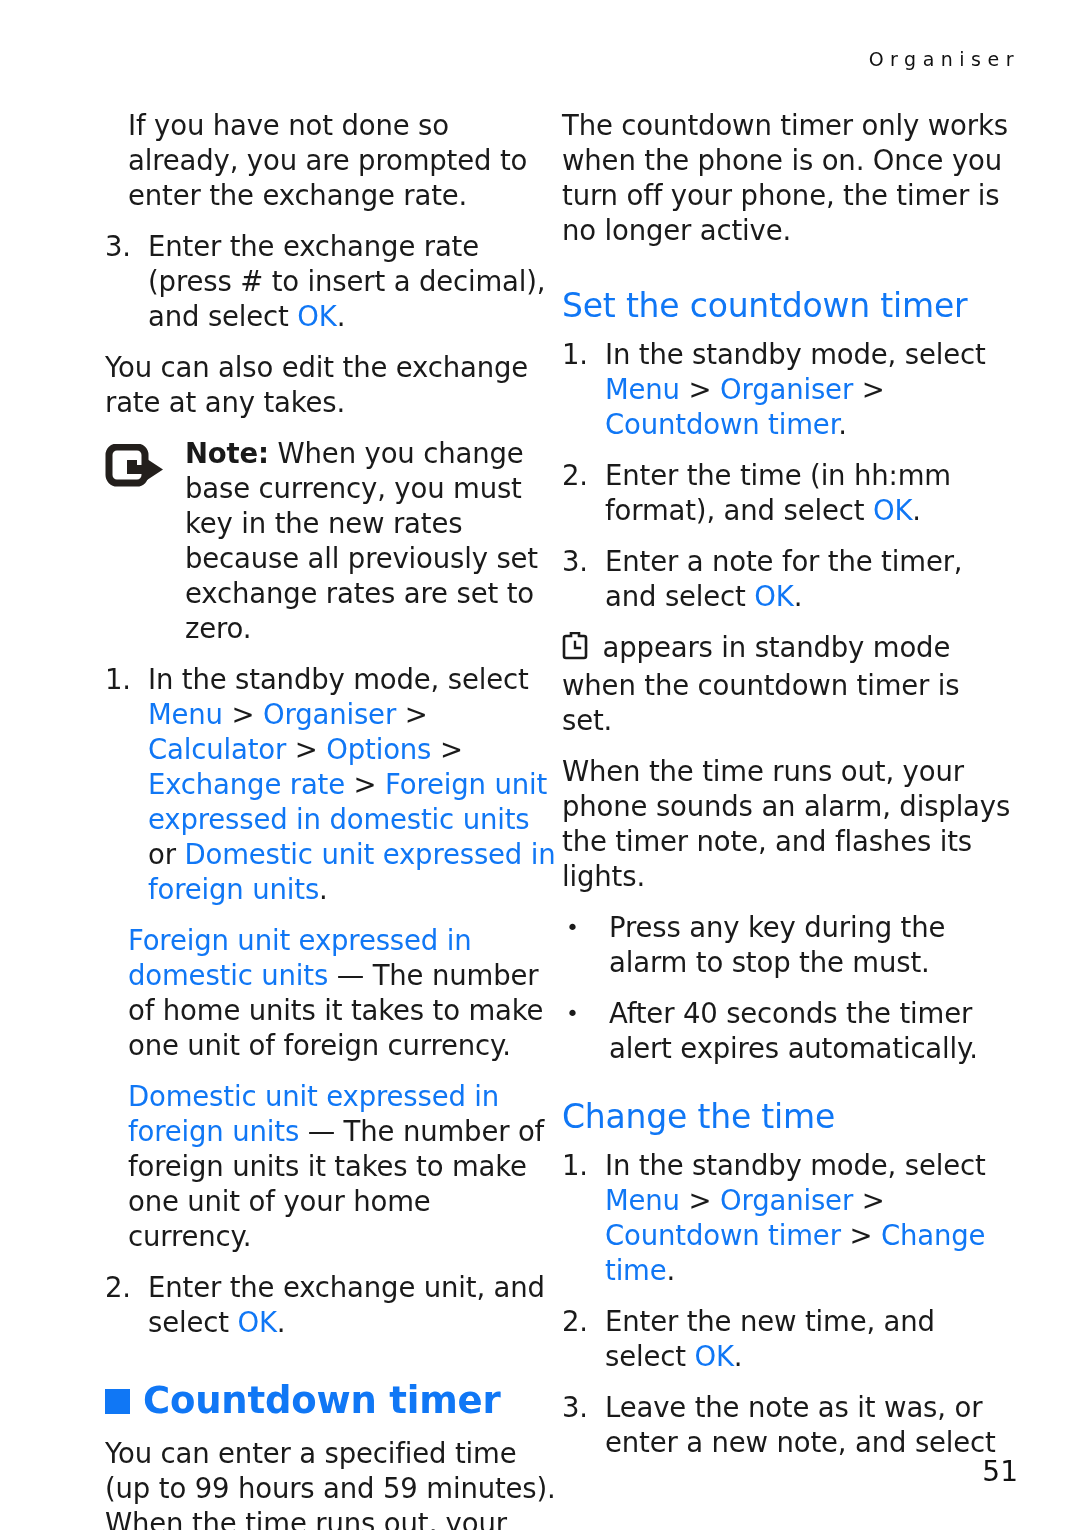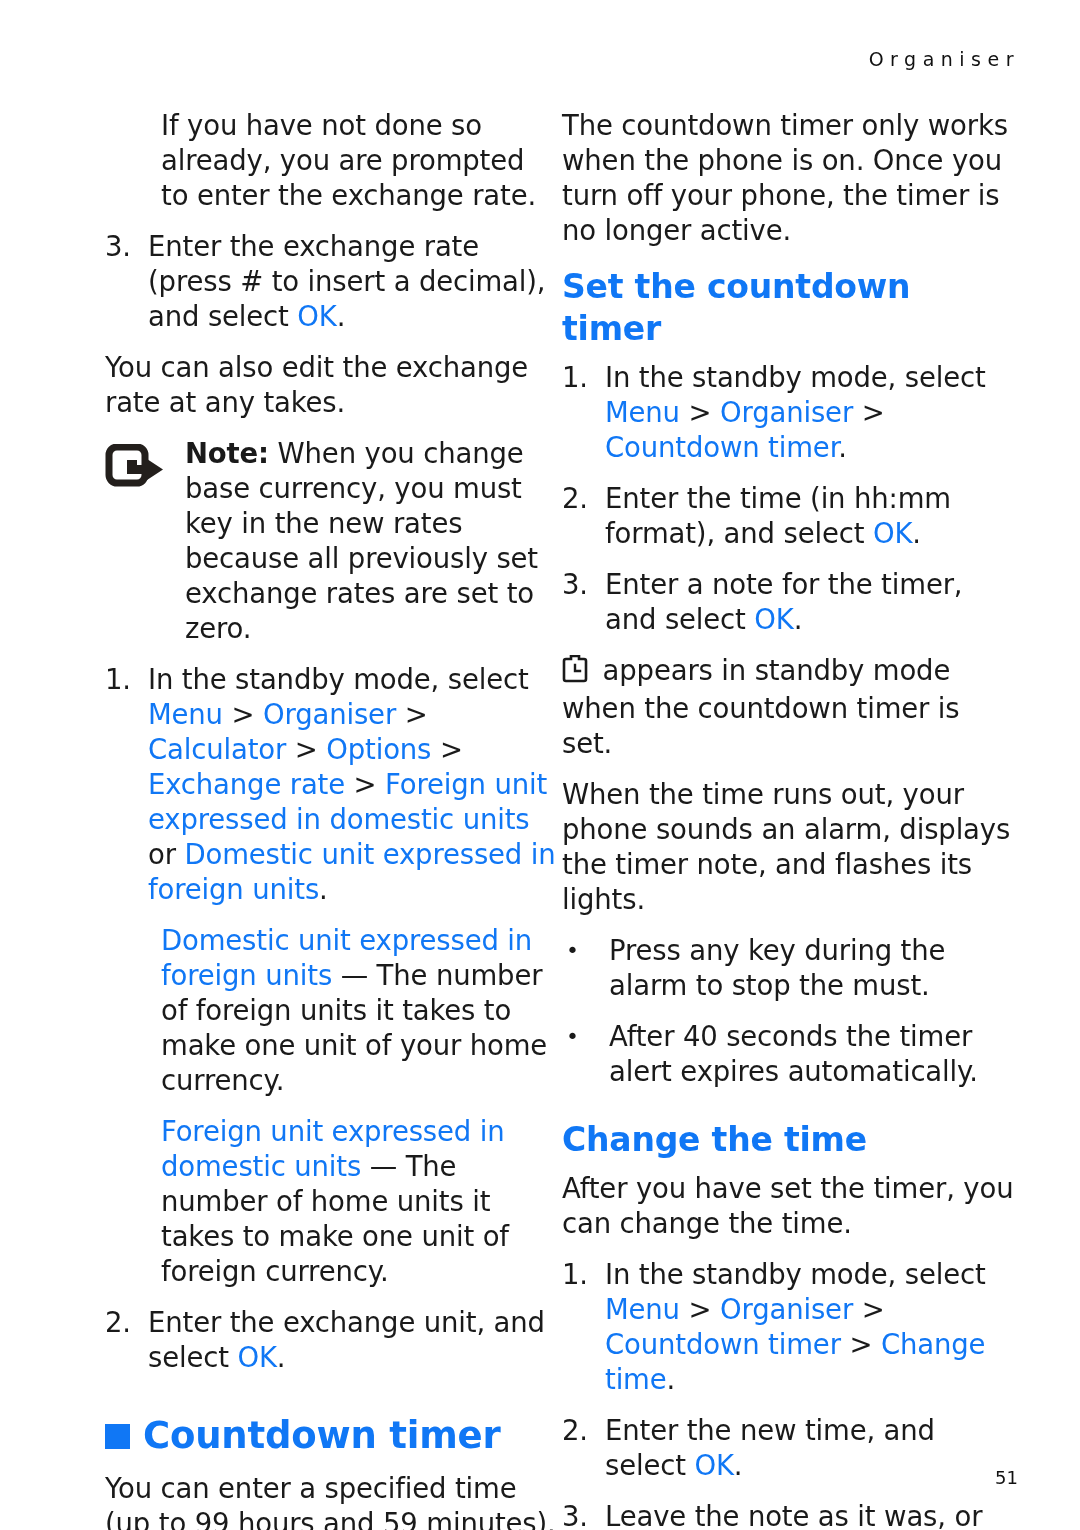--- a/index.html
+++ b/index.html
@@ -25,21 +25,21 @@
     letter-spacing: 6.5px;
     color: #111111;
     font-weight: 400;
   }
 
   
   .folio {
     position: absolute;
     bottom: 42px;
     right: 62px;
-    font-size: 18px;
+    font-size: 28px;
     color: #111111;
   }
 
   
   .columns {
     position: absolute;
     top: 108px;
     left: 0;
     width: 1080px;
     display: flex;
@@ -52,21 +52,21 @@
   .col-left  { margin-left: 105px; }
   .col-right { margin-left: 2px; }
 
   
   p.para {
     margin: 0 0 16px 0;
     font-size: 27.5px;
     line-height: 35px;
     letter-spacing: -0.15px;
   }
-  p.para.indent { margin-left: 56px; }
+  p.para.indent { margin-left: 23px; }
 
   
   .li {
     display: flex;
     margin: 0 0 16px 0;
     font-size: 27.5px;
     line-height: 35px;
     letter-spacing: -0.15px;
   }
   .li .marker {
@@ -112,24 +112,24 @@
   }
   h1.h-chapter .sq {
     display: inline-block;
     width: 25px;
     height: 25px;
     background: #1077f5;
     margin-right: 13px;
     flex: 0 0 auto;
   }
   h2.h-section {
-    margin: 18px 0 10px 0;
+    margin: 37px 0 10px 0;
     font-size: 33px;
     line-height: 42px;
-    font-weight: 700;
+    font-weight: 400;
     color: #1077f5;
     letter-spacing: -0.2px;
   }
   h2.h-section.tight { margin-top: 30px; }
 
   
   .ui {            
     color: #1077f5;
   }
   .sep {           
@@ -175,25 +175,25 @@
         <b>Note:</b><span> When you change base currency, you must key in the new rates because all previously set exchange rates are set to zero.</span>
       </div>
     </div>
 
     <div class="li">
       <span class="marker">1.</span>
       <span class="li-body"><span>In the standby mode, select </span><span class="menu-path"><span class="ui">Menu</span><span class="sep"> &gt; </span><span class="ui">Organiser</span><span class="sep"> &gt; </span><span class="ui">Calculator</span><span class="sep"> &gt; </span><span class="ui">Options</span><span class="sep"> &gt; </span><span class="ui">Exchange rate</span><span class="sep"> &gt; </span><span class="ui">Foreign unit expressed in domestic units</span><span class="sep"> or </span><span class="ui">Domestic unit expressed in foreign units</span><span class="sep">.</span></span></span>
     </div>
 
     <p class="para indent">
+      <span class="ui">Foreign unit expressed in domestic units</span><span> — The number of home units it takes to make one unit of foreign currency.</span>
+    </p>
+
+    <p class="para indent">
       <span class="ui">Domestic unit expressed in foreign units</span><span> — The number of foreign units it takes to make one unit of your home currency.</span>
-    </p>
-
-    <p class="para indent">
-      <span class="ui">Foreign unit expressed in domestic units</span><span> — The number of home units it takes to make one unit of foreign currency.</span>
     </p>
 
     <div class="li">
       <span class="marker">2.</span>
       <span class="li-body"><span>Enter the exchange unit, and select </span><span class="ui">OK</span><span>.</span></span>
     </div>
 
     <h1 class="h-chapter">
       <span class="sq"></span>
       <span>Countdown timer</span>
@@ -239,21 +239,20 @@
       <span class="li-body">Press any key during the alarm to stop the must.</span>
     </div>
 
     <div class="li">
       <span class="marker bullet">•</span>
       <span class="li-body">After 40 seconds the timer alert expires automatically.</span>
     </div>
 
     <h2 class="h-section tight">Change the time</h2>
 
-    <p class="para">After you have set the timer, you can change the time.</p>
 
     <div class="li">
       <span class="marker">1.</span>
       <span class="li-body"><span>In the standby mode, select </span><span class="menu-path"><span class="ui">Menu</span><span class="sep"> &gt; </span><span class="ui">Organiser</span><span class="sep"> &gt; </span><span class="ui">Countdown timer</span><span class="sep"> &gt; </span><span class="ui">Change time</span><span class="sep">.</span></span></span>
     </div>
 
     <div class="li">
       <span class="marker">2.</span>
       <span class="li-body"><span>Enter the new time, and select </span><span class="ui">OK</span><span>.</span></span>
     </div>

